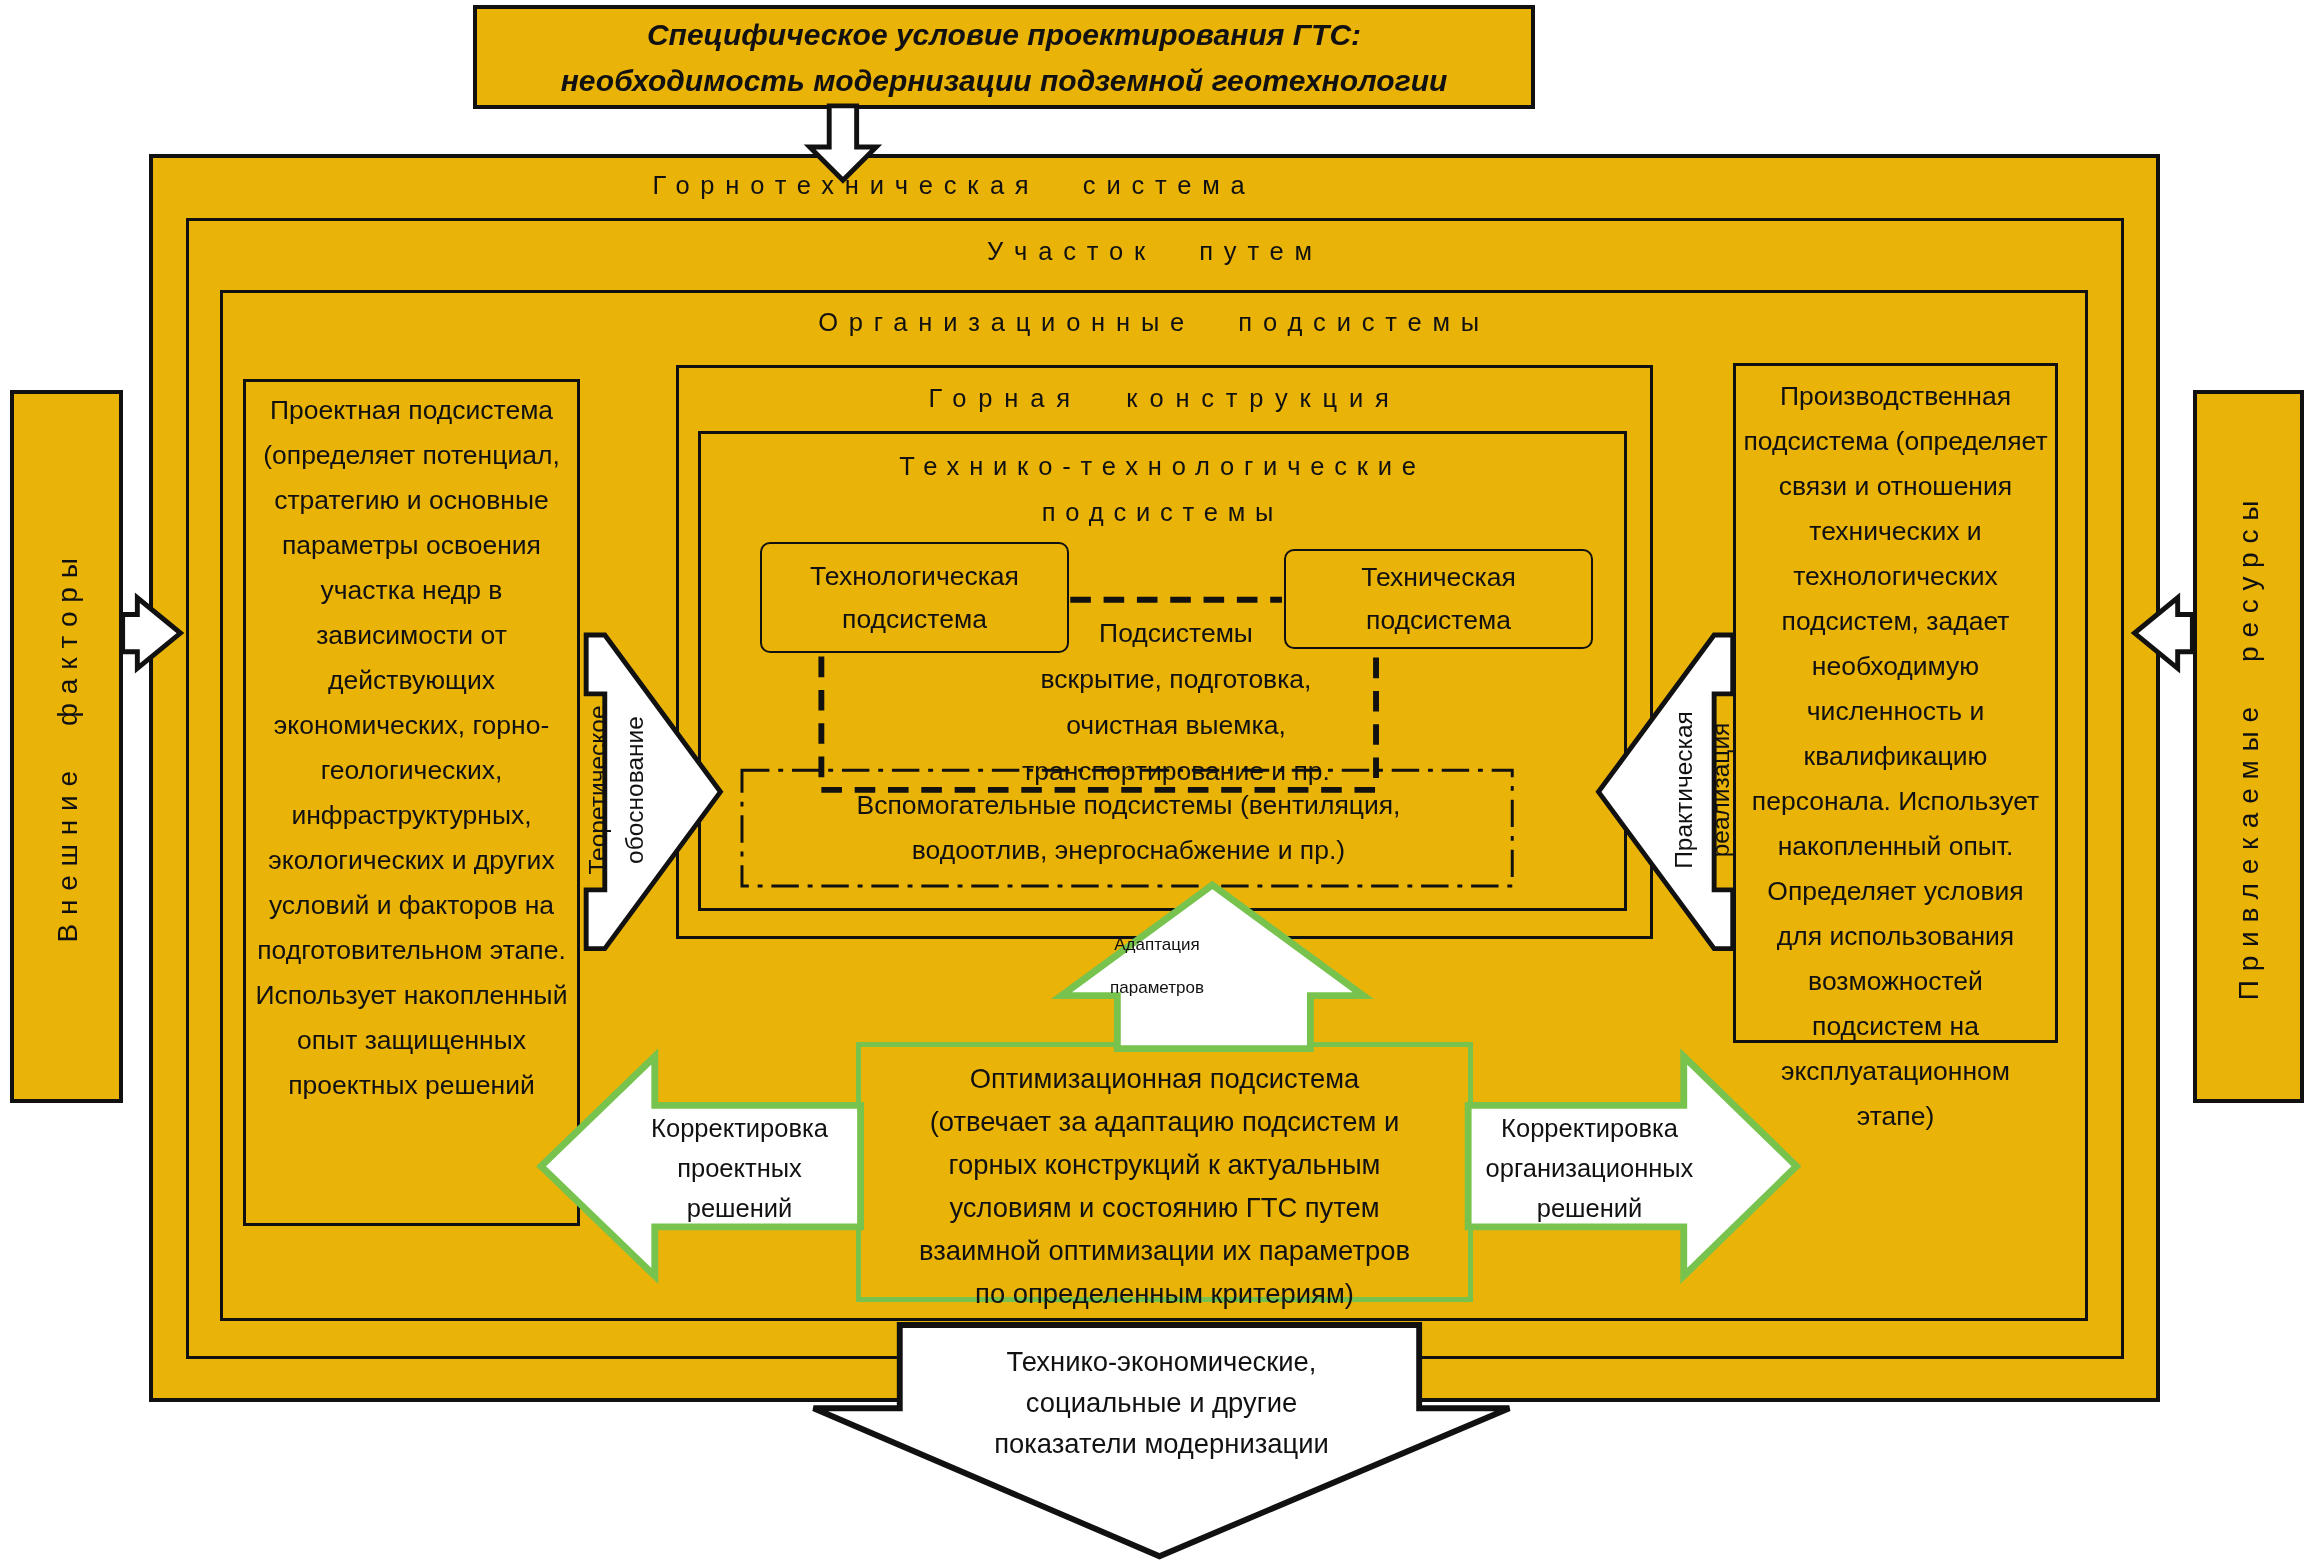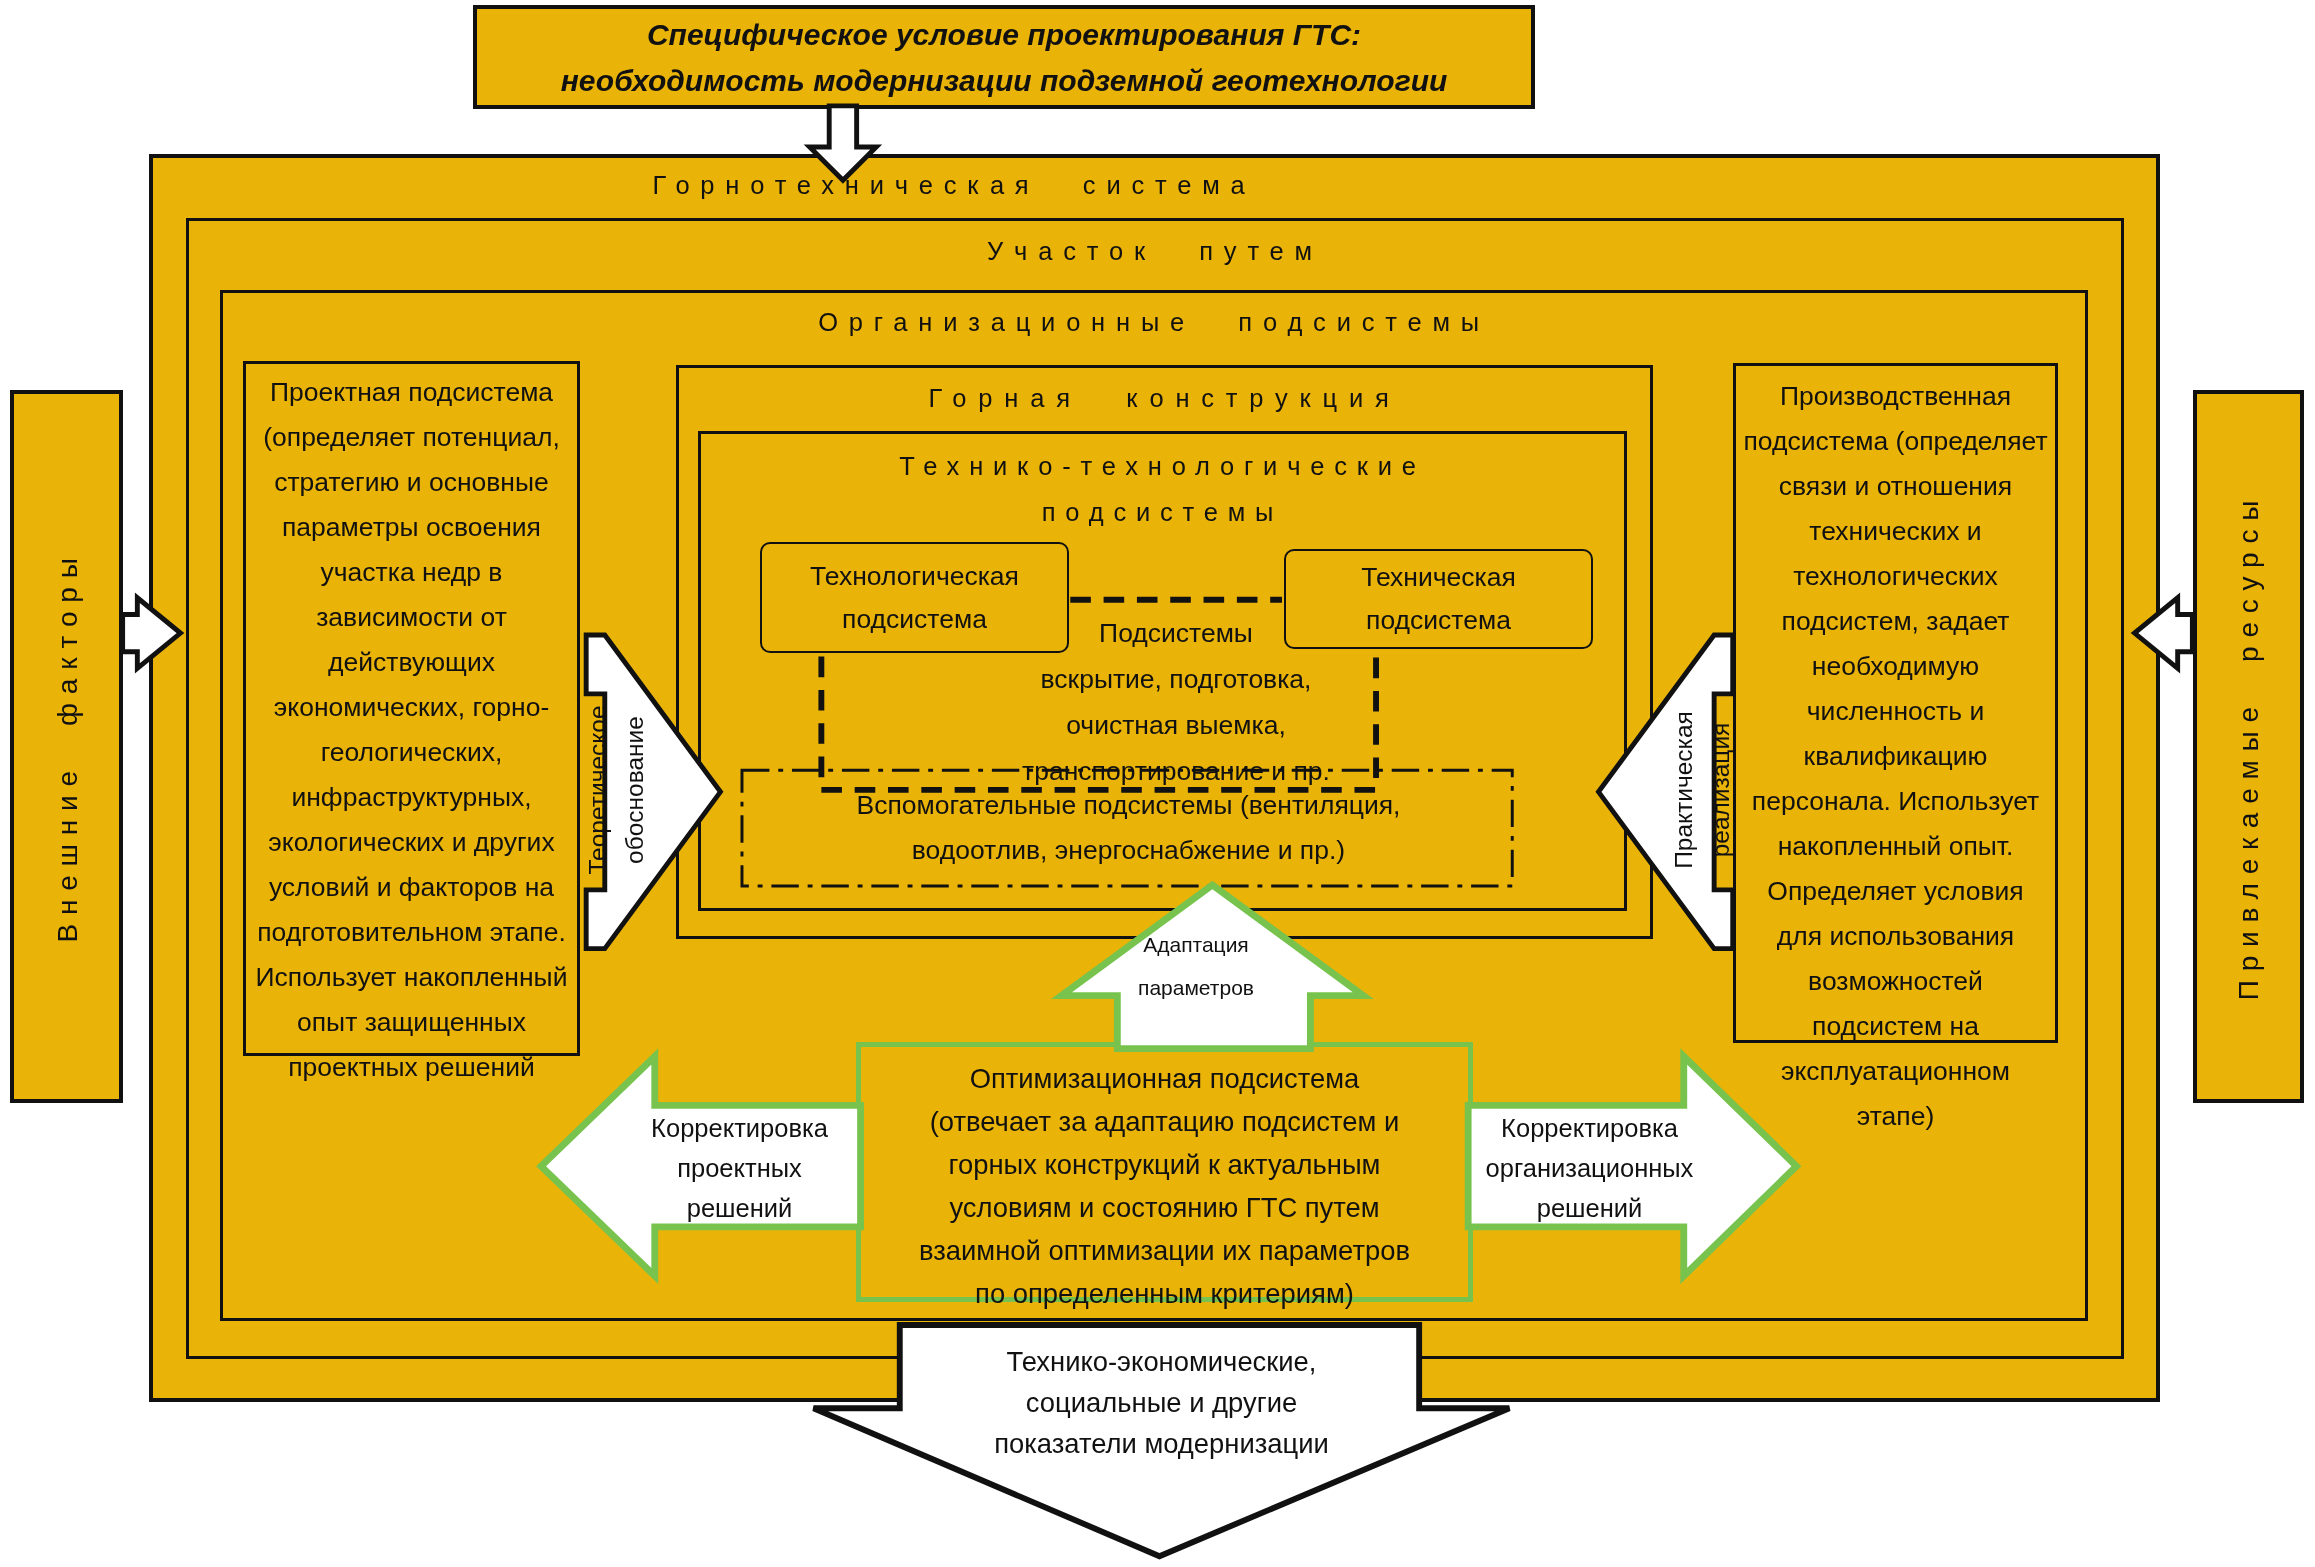--- a/index.html
+++ b/index.html
@@ -26,21 +26,21 @@
   </div>
 
   <div class="box" style="left:149px;top:154px;width:2011px;height:1248px;border-width:4.9px;"></div>
   <div class="box" style="left:186px;top:218px;width:1938px;height:1141px;"></div>
   <div class="box" style="left:220px;top:290px;width:1868px;height:1031px;"></div>
 
   <div class="hdr" style="left:149px;width:1610px;top:171px;">Горнотехническая система</div>
   <div class="hdr" style="left:186px;width:1938px;top:237px;">Участок путем</div>
   <div class="hdr" style="left:220px;width:1868px;top:308px;">Организационные подсистемы</div>
 
-  <div class="box" style="left:243px;top:361px;width:337px;height:695px;">
+  <div class="box" style="left:243px;top:379px;width:337px;height:847px;">
     <div class="para" style="padding:5.9px 7.8px;">Проектная подсистема (определяет потенциал, стратегию и основные параметры  освоения участка недр в зависимости от действующих экономических, горно-геологических, инфраструктурных, экологических и других условий и факторов на подготовительном этапе. Использует накопленный опыт защищенных проектных решений</div>
   </div>
 
   <div class="box" style="left:1733px;top:363px;width:325px;height:680px;">
     <div class="para" style="padding:7.8px 5.9px;">Производственная подсистема (определяет связи и отношения технических и технологических подсистем, задает необходимую численность и квалификацию персонала. Использует накопленный опыт. Определяет условия для использования возможностей подсистем на эксплуатационном этапе)</div>
   </div>
 
   <div class="box" style="left:676px;top:365px;width:977px;height:574px;"></div>
   <div class="hdr" style="left:676px;width:977px;top:384px;letter-spacing:11.8px;">Горная конструкция</div>
 
@@ -104,21 +104,21 @@
 
   <div class="rot" style="left:616px;top:790px;font-size:24.5px;line-height:37px;">
     <span class="pre">Теоретическое
 обоснование</span>
   </div>
   <div class="rot" style="left:1702px;top:790px;font-size:24.5px;line-height:37px;">
     <span class="pre">Практическая
 реализация</span>
   </div>
 
-  <div class="lbl para pre" style="left:1049px;width:294px;top:923px;font-size:21px;line-height:43px;">Адаптация
+  <div class="lbl para pre" style="left:1010px;width:294px;top:923px;font-size:17px;line-height:43px;">Адаптация
 параметров</div>
 
   <div class="lbl para pre" style="left:616px;width:247px;top:1108px;font-size:25.5px;line-height:40px;">Корректировка
 проектных
 решений</div>
 
   <div class="lbl para pre" style="left:1466px;width:247px;top:1108px;font-size:25.5px;line-height:40px;">Корректировка
 организационных
 решений</div>
 

